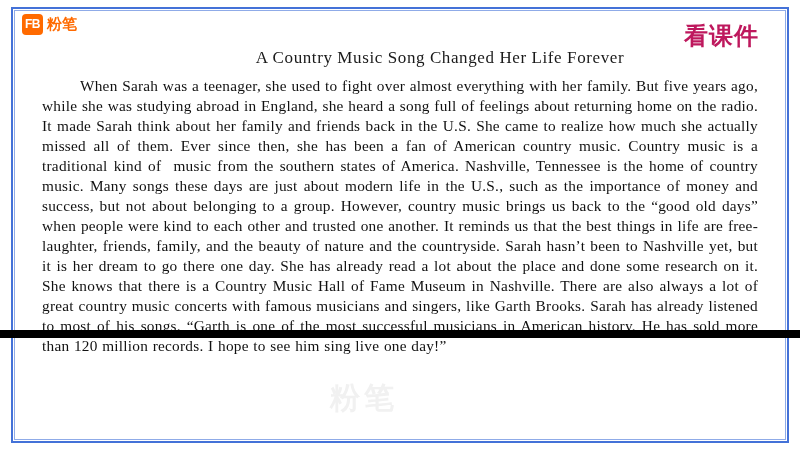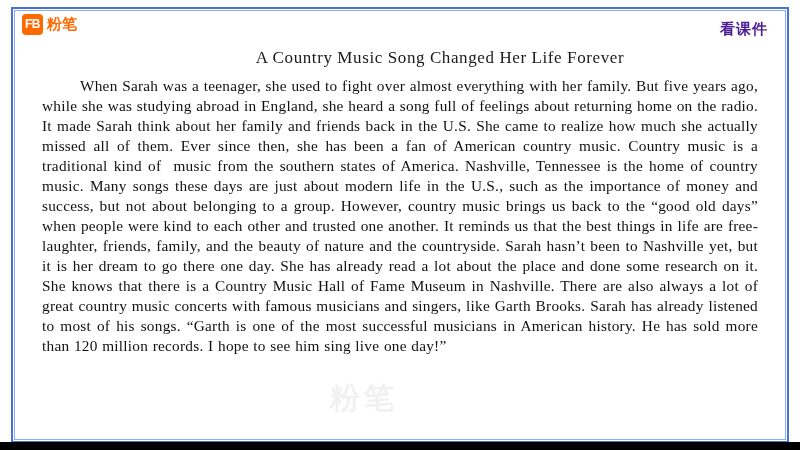--- a/index.html
+++ b/index.html
@@ -9,21 +9,21 @@
   body {
     width: 800px;
     height: 450px;
     background: #ffffff;
     font-family: "Liberation Serif", serif;
     overflow: hidden;
   }
   .slide {
     position: relative;
     width: 800px;
-    height: 450px;
+    height: 338px;
     background: #ffffff;
     box-sizing: border-box;
   }
   
   .frame {
     position: absolute;
     left: 11px;
     top: 7px;
     width: 778px;
     height: 436px;
@@ -65,25 +65,25 @@
     margin-left: 4px;
     color: #ff6a00;
     font-family: "Liberation Sans", sans-serif;
     font-size: 15px;
     font-weight: bold;
     letter-spacing: 0px;
   }
   
   .watch-label {
     position: absolute;
-    right: 32px;
+    right: 41px;
     top: 20px;
-    color: #4c1d95;
+    color: #be185d;
     font-family: "Liberation Sans", sans-serif;
-    font-size: 15px;
+    font-size: 24px;
     font-weight: bold;
     letter-spacing: 1px;
   }
   
   .doc-title {
     position: absolute;
     left: 0;
     top: 48px;
     width: 800px;
     text-align: center;

